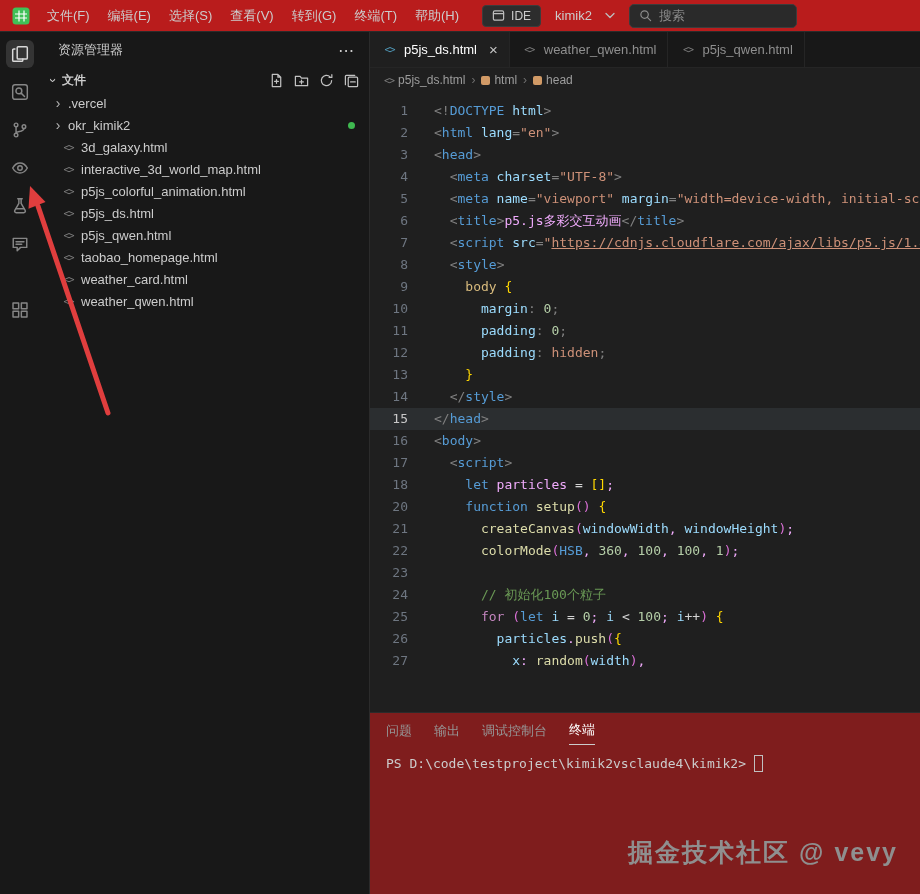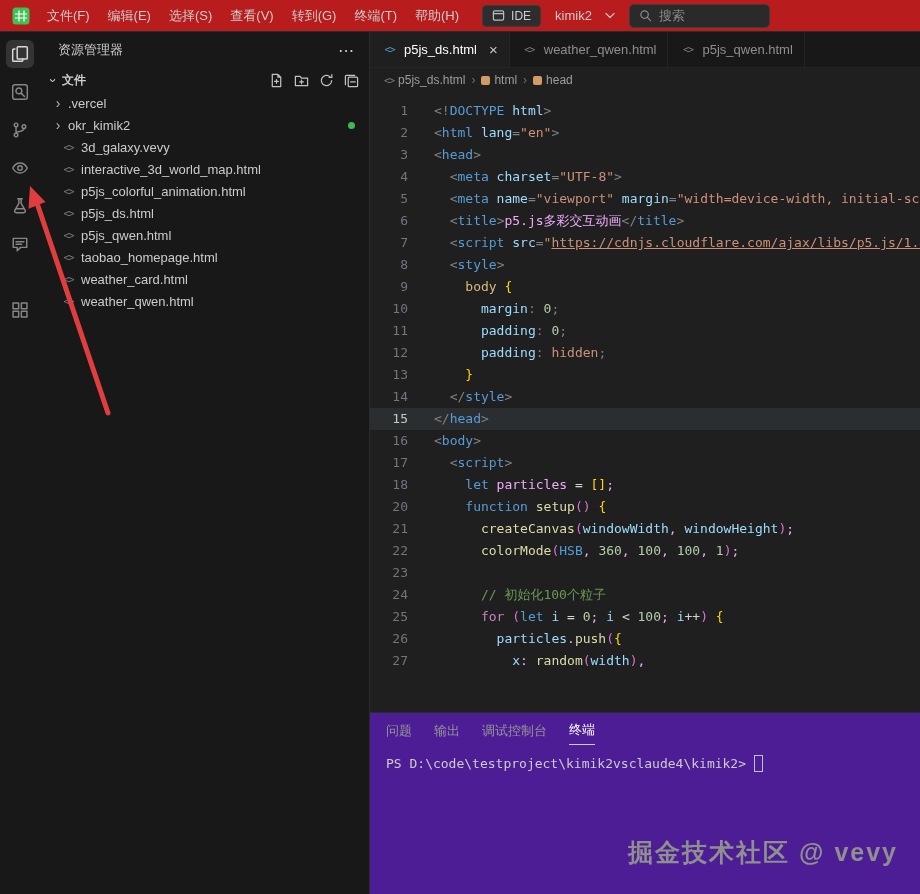--- a/index.html
+++ b/index.html
@@ -8,21 +8,21 @@
   .window { width:920px; height:894px; display:flex; flex-direction:column; background:#181818; position:relative; }
 
   
   .titlebar { height:32px; flex:0 0 32px; display:flex; align-items:center; background:#b91c1c; border-bottom:1px solid #2b2b2b; font-size:13px; }
   .logo { width:18px; height:18px; margin:0 8px 0 12px; flex:0 0 auto; }
   .menu-bar { display:flex; align-items:center; height:100%; }
   .menu-item { padding:0 9px; line-height:32px; color:#cccccc; cursor:default; }
   .tb-center { display:flex; align-items:center; gap:14px; margin-left:14px; }
   .ide-chip { display:flex; align-items:center; gap:6px; height:22px; padding:0 9px; background:#2d2d2d; border:1px solid #3c3c3c; border-radius:4px; color:#cccccc; font-size:12px; }
   .proj-sel { display:flex; align-items:center; gap:13px; color:#cccccc; }
-  .searchbox { display:flex; align-items:center; gap:7px; width:141px; height:24px; padding:0 9px; background:#2a2a2a; border:1px solid #3c3c3c; border-radius:5px; color:#8b8b8b; font-size:13px; }
+  .searchbox { display:flex; align-items:center; gap:7px; width:168px; height:24px; padding:0 9px; background:#2a2a2a; border:1px solid #3c3c3c; border-radius:5px; color:#8b8b8b; font-size:13px; }
 
   
   .bodyrow { flex:1; display:flex; min-height:0; }
 
   
   .activitybar { width:40px; flex:0 0 40px; background:#181818; display:flex; flex-direction:column; align-items:center; padding-top:8px; gap:10px; }
   .act-ico { width:28px; height:28px; display:flex; align-items:center; justify-content:center; border-radius:6px; color:#868686; }
   .act-ico svg { stroke:#868686; }
   .act-ico.active { background:#343434; }
   .act-ico.active svg { stroke:#d9d9d9; }
@@ -81,21 +81,21 @@
   .t-val   { color:#ce9178; }
   .t-kw    { color:#569cd6; }
   .t-ctrl  { color:#c586c0; }
   .t-fn    { color:#dcdcaa; }
   .t-cmt   { color:#6a9955; }
   .t-op    { color:#d4d4d4; }
   .t-b1    { color:#ffd700; }
   .t-b2    { color:#da70d6; }
 
   
-  .panel { height:182px; flex:0 0 182px; border-top:1px solid #2b2b2b; background:#4c1d95; position:relative; }
+  .panel { height:182px; flex:0 0 182px; border-top:1px solid #2b2b2b; background:#7f1d1d; position:relative; }
   .panel-tabs { height:34px; display:flex; align-items:center; gap:22px; padding-left:16px; font-size:13px; }
   .ptab { color:#969696; padding:6px 0 5px; cursor:pointer; }
   .ptab.active { color:#ffffff; border-bottom:1px solid #cccccc; }
   .terminal { font-family:"DejaVu Sans Mono","Liberation Mono",monospace; font-size:13px; color:#cccccc; padding:8px 0 0 16px; display:flex; align-items:center; }
   .cursor-block { display:inline-block; width:9px; height:17px; border:1px solid #c0c0c0; margin-left:8px; }
 
   .watermark { position:absolute; right:22px; top:836px; font-size:25px; font-weight:bold; color:#8f8f8f; letter-spacing:2px; z-index:5; }
 
   .arrow-overlay { position:absolute; inset:0; width:920px; height:894px; pointer-events:none; z-index:50; }
 
@@ -230,21 +230,21 @@
             <span class="chev">›</span>
             <span class="flabel">.vercel</span>
           </div>
           <div class="file-row">
             <span class="chev">›</span>
             <span class="flabel">okr_kimik2</span>
             <span class="gdot"></span>
           </div>
           <div class="file-row">
             <span class="fico">&lt;&gt;</span>
-            <span class="flabel">3d_galaxy.vevy</span>
+            <span class="flabel">3d_galaxy.html</span>
           </div>
           <div class="file-row">
             <span class="fico">&lt;&gt;</span>
             <span class="flabel">interactive_3d_world_map.html</span>
           </div>
           <div class="file-row">
             <span class="fico">&lt;&gt;</span>
             <span class="flabel">p5js_colorful_animation.html</span>
           </div>
           <div class="file-row">

